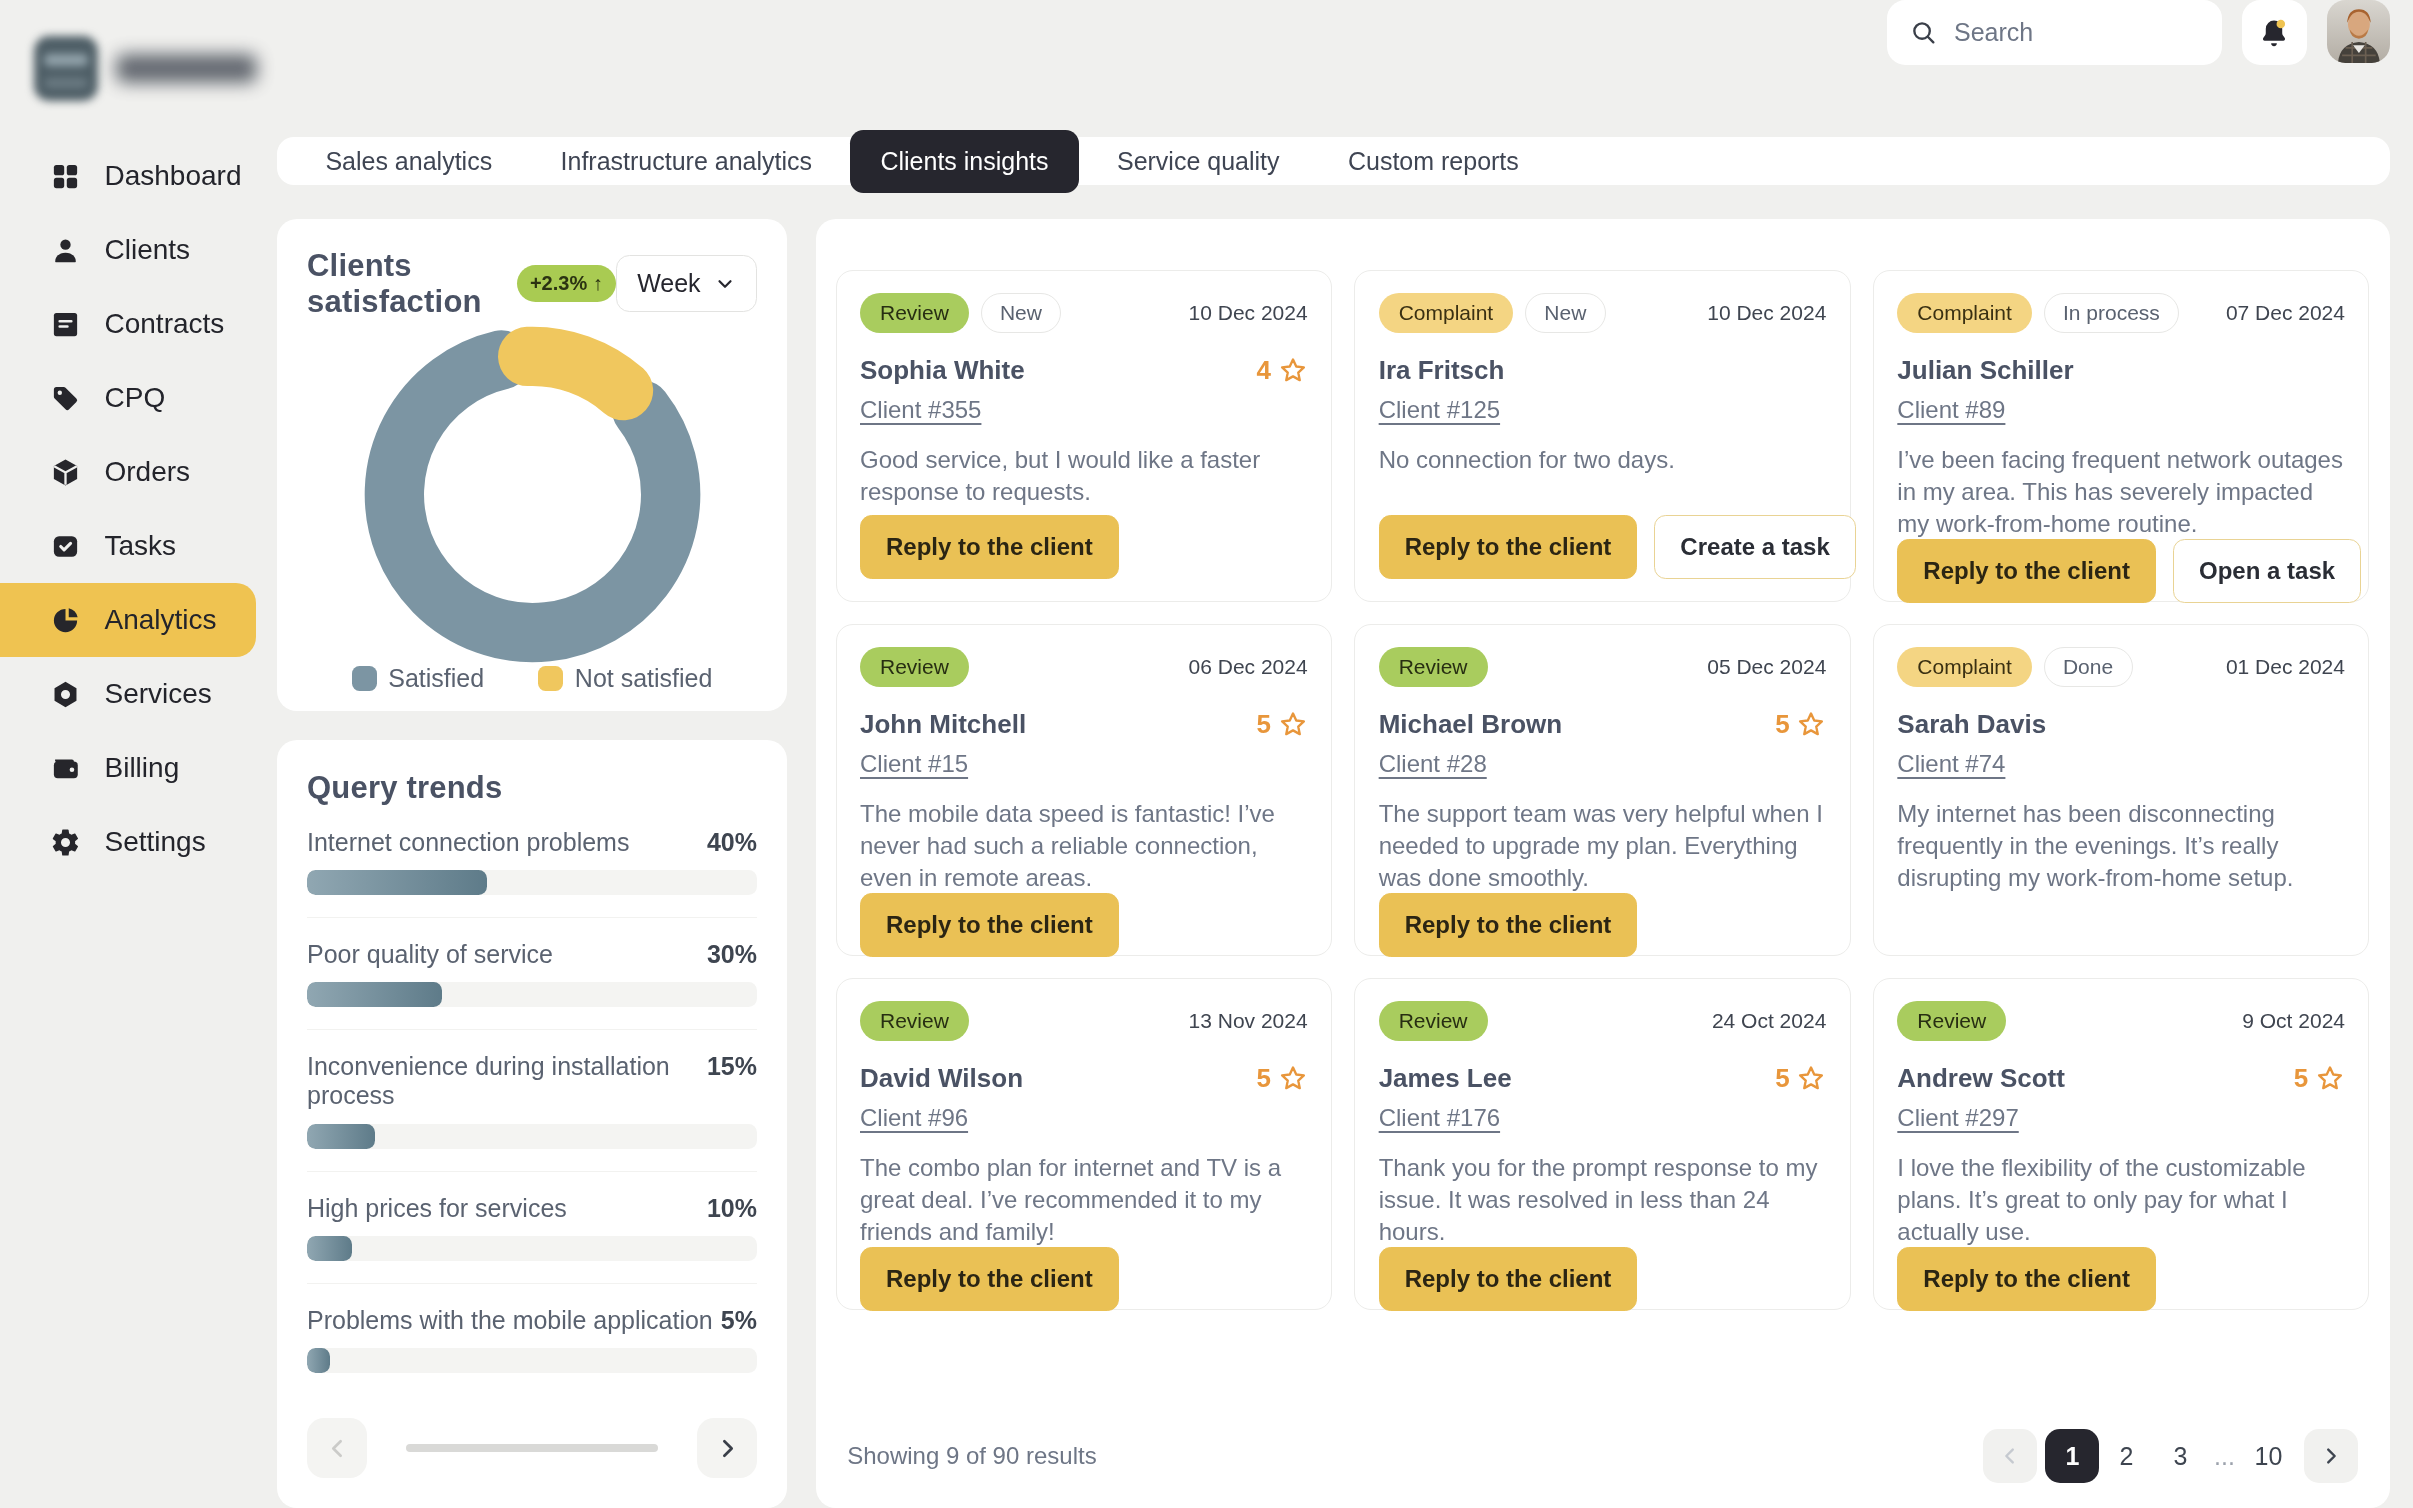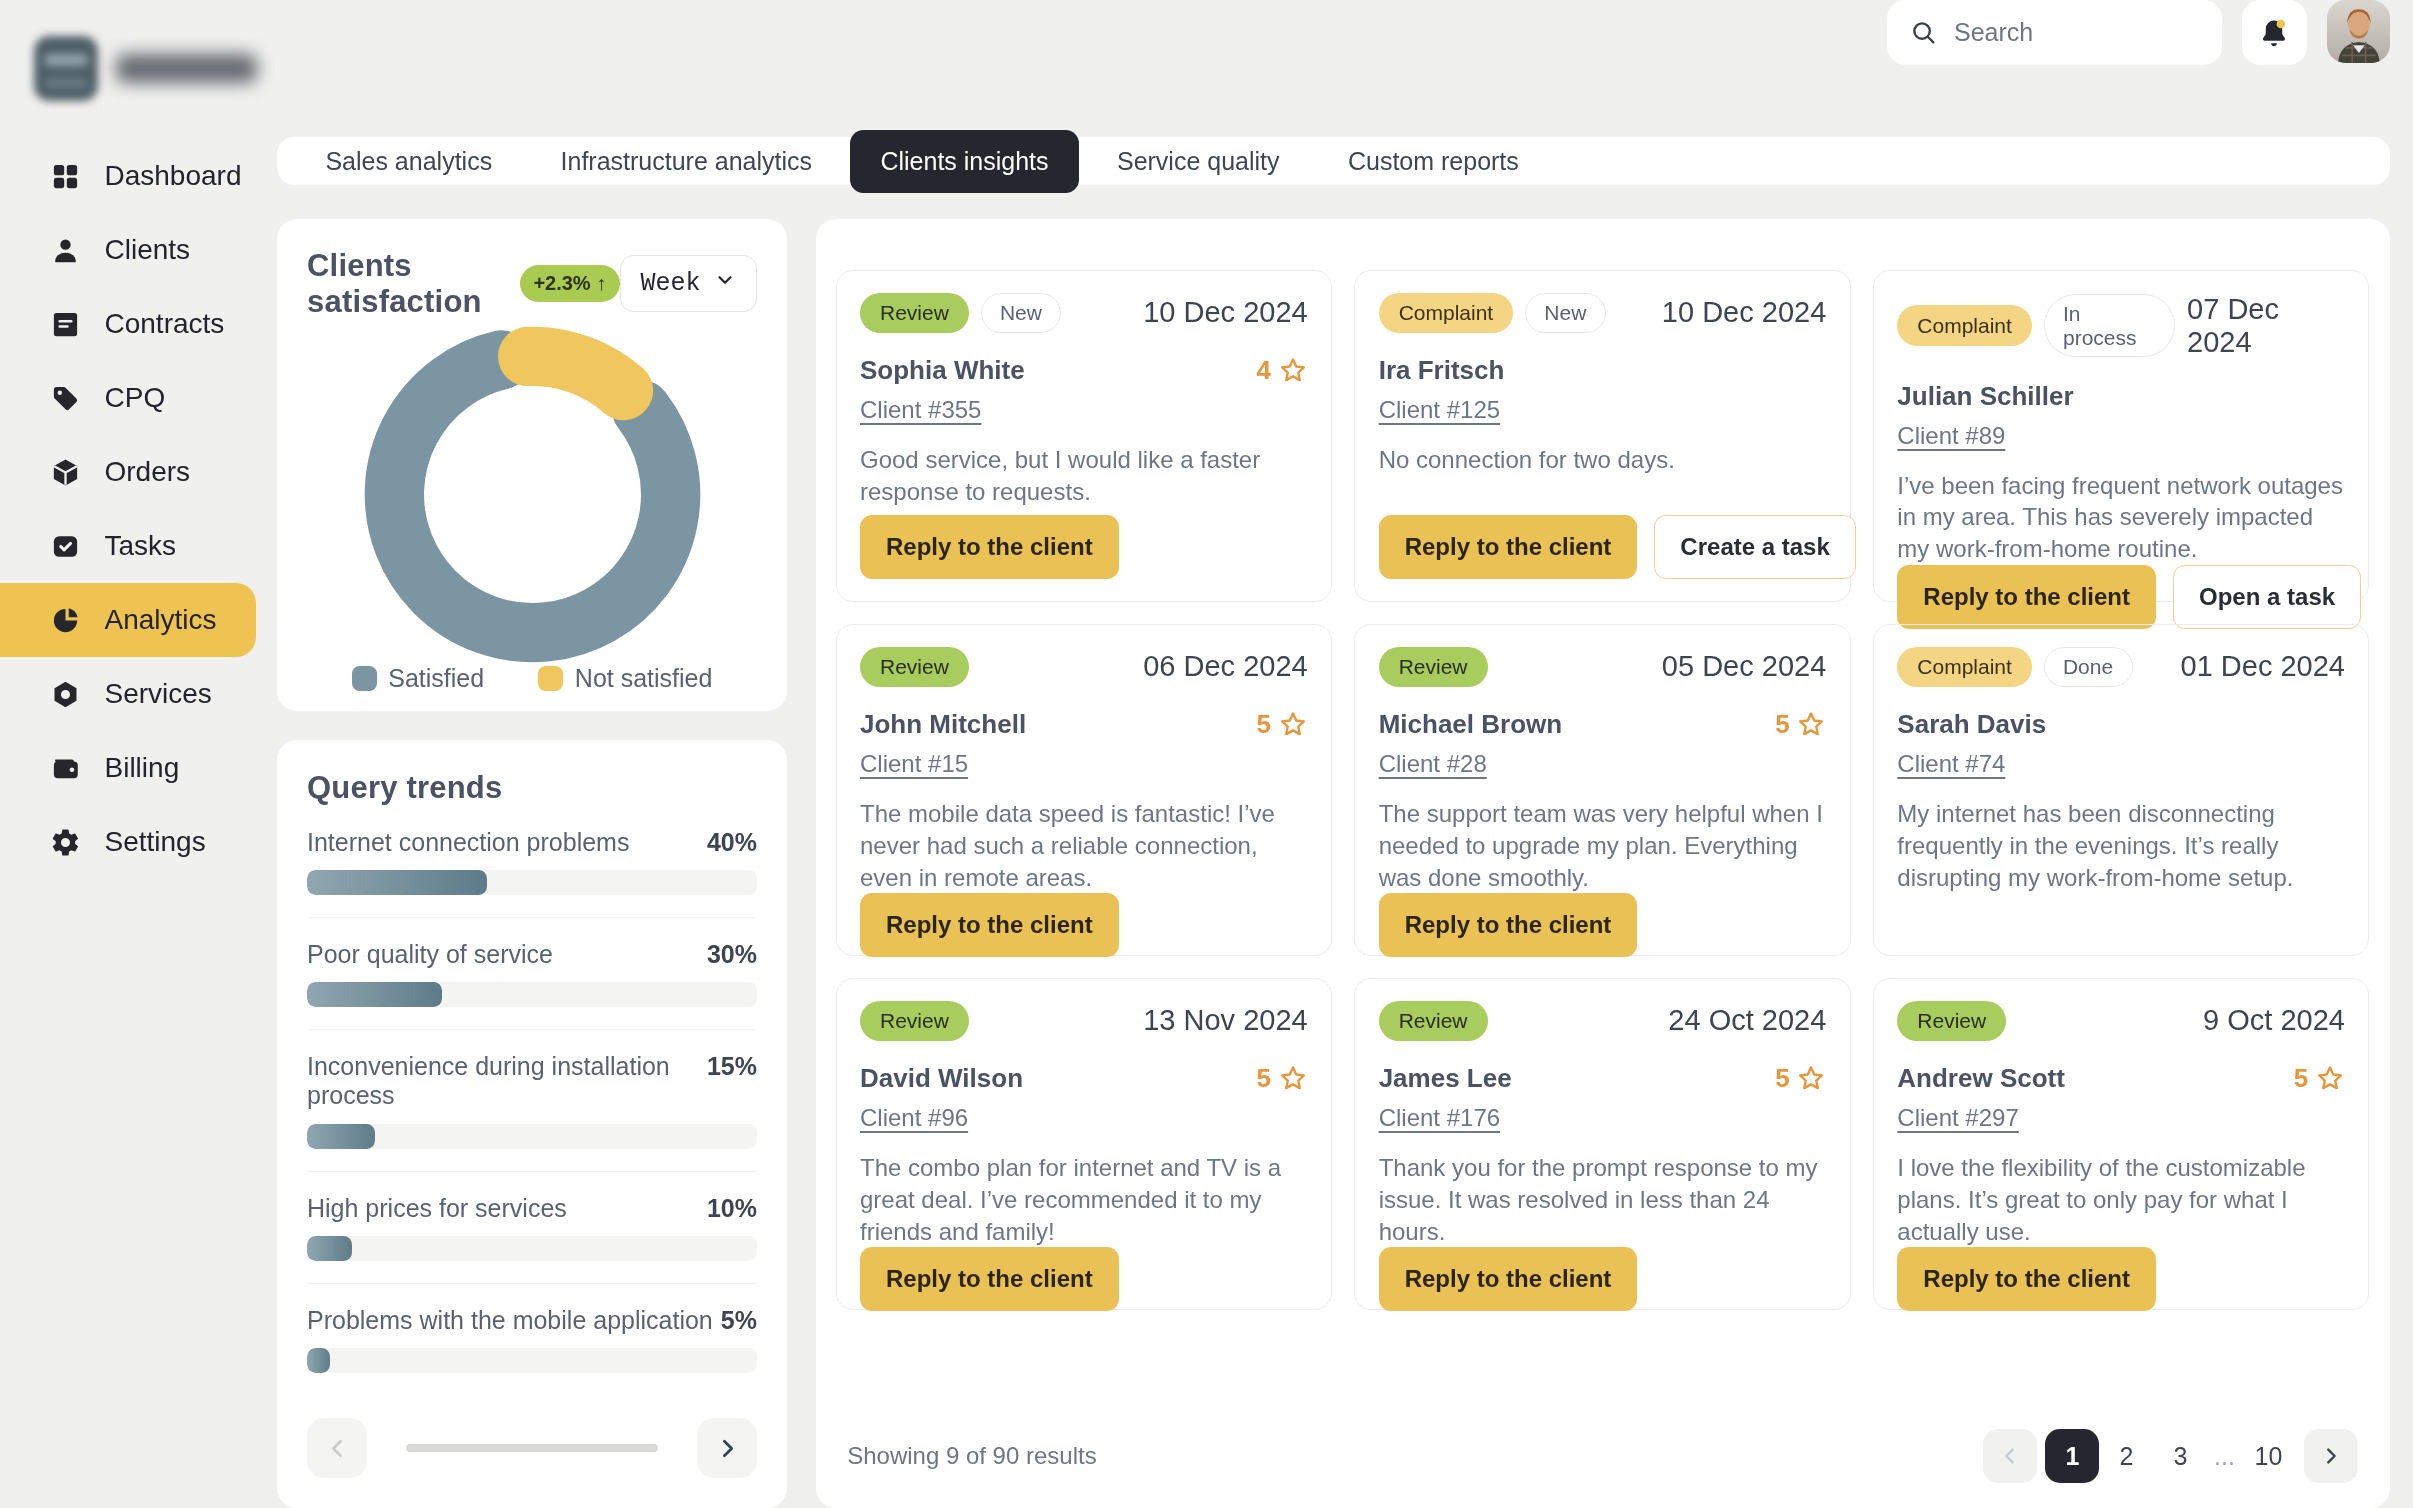--- a/index.html
+++ b/index.html
@@ -43,22 +43,22 @@
   .content{display:flex;gap:28.5px;margin-top:34px;flex:1;min-height:0;}
   .left-col{width:510px;flex:0 0 510px;display:flex;flex-direction:column;gap:28.5px;}
   .panel{background:#fff;border-radius:20px;}
 
   
   .sat-panel{height:492px;padding:28.5px 30px 30px;display:flex;flex-direction:column;}
   .sat-header{display:flex;align-items:center;}
   .panel-title{font-size:31px;font-weight:700;color:#4A5264;letter-spacing:0.2px;}
   .chg-badge{margin-left:13.4px;background:#A9CB52;color:#2B3312;font-size:20px;font-weight:700;
     padding:6.7px 13.4px;border-radius:837px;white-space:nowrap;}
-  .period-select{margin-left:auto;display:flex;align-items:flex-start;gap:13.4px;background:#fff;
-    border:1.7px solid #E3E3E1;border-radius:13.4px;padding:13.4px 20px;font-size:25px;color:#26262E;cursor:pointer;font-family:Liberation Mono, monospace;}
+  .period-select{margin-left:auto;display:flex;align-items:center;gap:13.4px;background:#fff;
+    border:1.7px solid #E3E3E1;border-radius:13.4px;padding:13.4px 20px;font-size:25px;color:#26262E;cursor:pointer;}
   .period-select svg{width:22px;height:22px;color:#26262E;}
   .donut-wrap{display:flex;justify-content:center;margin-top:5px;}
   .legend{display:flex;justify-content:center;gap:54px;margin-top:auto;}
   .legend-item{display:flex;align-items:center;gap:11.7px;font-size:25px;color:#5A6270;}
   .legend-swatch{width:25px;height:25px;border-radius:7.5px;display:inline-block;}
 
   
   .trends-panel{flex:1;padding:30px;display:flex;flex-direction:column;}
   .trend{margin-top:22px;padding-bottom:22px;border-bottom:1.7px solid #F2F2F0;}
   .trend:last-of-type{border-bottom:none;}
@@ -83,21 +83,21 @@
     border:1.7px solid #E6E6E4;border-radius:13.4px;padding:13.4px 23.5px;font-family:inherit;
     font-size:24px;color:#2A2D35;cursor:pointer;}
   .filter-btn svg{width:25px;height:25px;color:#2A2D35;}
   .cards-grid{display:grid;grid-template-columns:repeat(3,1fr);grid-auto-rows:332px;gap:22px;margin-top:22px;}
   .card{border:1.7px solid #ECECEA;border-radius:17px;padding:22px 23.5px;display:flex;flex-direction:column;min-width:0;}
   .card-top{display:flex;align-items:center;gap:11.7px;}
   .type-badge{font-size:21px;padding:8.4px 20px;border-radius:837px;font-weight:400;}
   .type-badge[data-variant="review"]{background:#A9CC5E;color:#272E12;}
   .type-badge[data-variant="complaint"]{background:#F4D583;color:#3A3012;}
   .status-chip{font-size:21px;padding:6.7px 18.4px;border-radius:837px;border:1.7px solid #E7E7E5;color:#5A6270;background:#fff;}
-  .card-date{margin-left:auto;font-size:29px;color:#3F4550;}
+  .card-date{margin-left:auto;font-size:21px;color:#3F4550;}
   .card-namerow{display:flex;align-items:center;margin-top:22px;}
   .card-name{font-size:26px;font-weight:700;color:#4A5264;}
   .rating{margin-left:auto;display:flex;align-items:center;gap:6.7px;}
   .rating-num{font-size:26px;font-weight:700;color:#E8963B;}
   .rating svg{width:30px;height:30px;color:#E8963B;}
   .client-link{display:inline-block;margin-top:10px;font-size:24px;color:#6E7686;
     text-decoration:underline;text-underline-offset:5px;cursor:pointer;align-self:flex-start;}
   .card-text{margin:20px 0 0;font-size:24px;line-height:1.32;color:#6E7686;}
   .card-actions{margin-top:auto;display:flex;gap:17px;}
   .action-btn{font-family:inherit;font-size:24px;font-weight:700;border-radius:11.7px;

